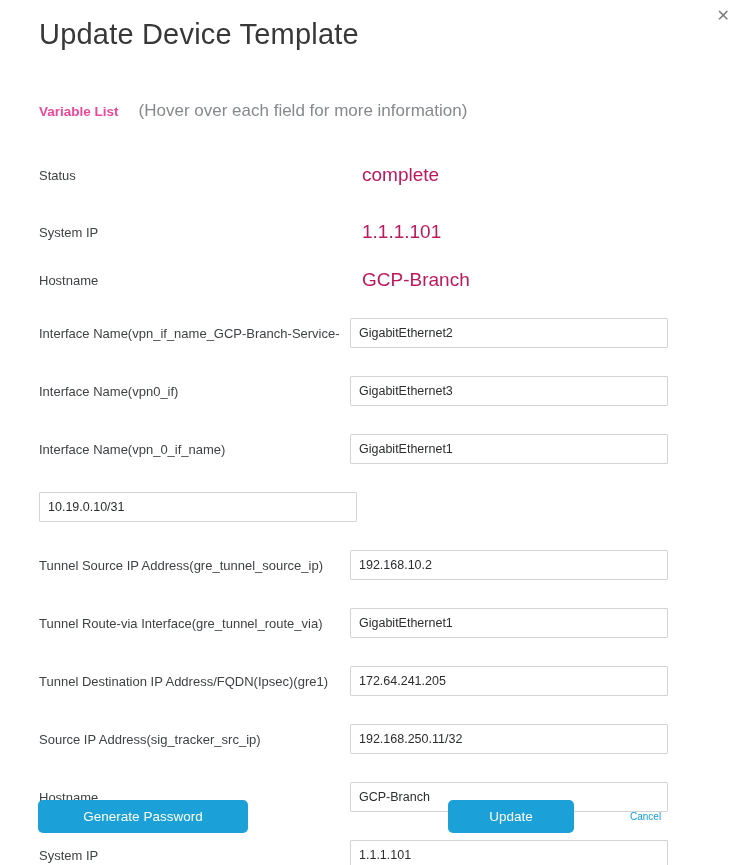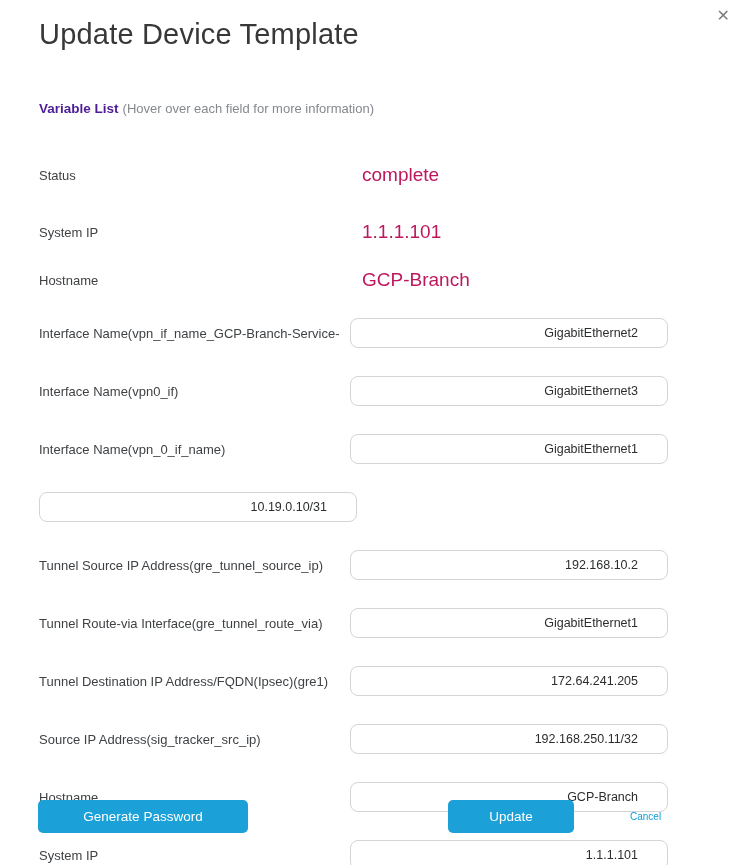--- a/index.html
+++ b/index.html
@@ -7,40 +7,40 @@
               font-family:"Liberation Sans", sans-serif; }
   .dialog { position:relative; width:752px; height:865px; background:#fff; }
 
   .close-btn { position:absolute; top:2px; right:18px; font-size:16px; line-height:24px;
                color:#7d7d7d; font-weight:300; cursor:pointer; padding:2px 4px; }
 
   .dialog-title { position:absolute; left:39px; top:18px; font-size:29px; font-weight:300;
                   color:#383838; letter-spacing:0.2px; white-space:nowrap; }
 
   .section-head { position:absolute; left:39px; top:101px; font-size:13px; white-space:nowrap; }
-  .section-title { font-weight:bold; font-size:13.5px; color:#4c1d95; }
-  .section-hint  { font-weight:400; font-size:13px; color:#85898d; margin-left:4px; }
+  .section-title { font-weight:bold; font-size:13.5px; color:#ec4899; }
+  .section-hint  { font-weight:400; font-size:17px; color:#85898d; margin-left:20px; }
 
   .fields { position:absolute; left:39px; top:137px; width:629px; }
 
   .row { display:flex; align-items:center;margin-top:28px; }
   .row .label { flex:0 0 311px; font-size:13px; color:#3f4245; white-space:nowrap;
                 overflow:hidden; padding-right:2px; }
 
   .static-row { height:20px; }
   .static-row .value { font-size:19px; color:#be185d; padding-left:12px; white-space:nowrap; }
   .static-row.r0 { margin-bottom:37px; }
   .static-row.r1 { margin-bottom:19px; }
   .static-row.r2 { margin-bottom:20px; }
   .static-row.r3 { margin-bottom:13px; }
 
   .input-row { height:30px; margin-bottom:10px; }
-  .input-row input.field { width:318px; height:30px; border:1px solid #d4d4d4; border-radius:8px;
-                           background:#fff; padding:0 29px; font-size:12.5px; color:#2b2d2f;
-                           font-family:"Liberation Sans", sans-serif; outline:none;text-align:right; }
+  .input-row input.field { width:318px; height:30px; border:1px solid #d4d4d4; border-radius:1px;
+                           background:#fff; padding:0 8px; font-size:12.5px; color:#2b2d2f;
+                           font-family:"Liberation Sans", sans-serif; outline:none; }
 
   .footer { position:absolute; left:16px; top:800px; width:752px; height:33px; }
   .btn { position:absolute; top:0; height:33px; border:none; border-radius:5px;
          background:var(--primary-button,#1ba0d7); color:#ffffff; font-size:13.5px;
          font-family:"Liberation Sans", sans-serif; cursor:pointer; }
   .btn-generate { left:22px;  width:210px; }
   .btn-update   { left:432px; width:126px; }
   .cancel-link  { position:absolute; left:614px; top:0; height:33px; line-height:33px;
                   color:var(--link,#0d9dd9); font-size:10px; cursor:pointer; }
 </style>

